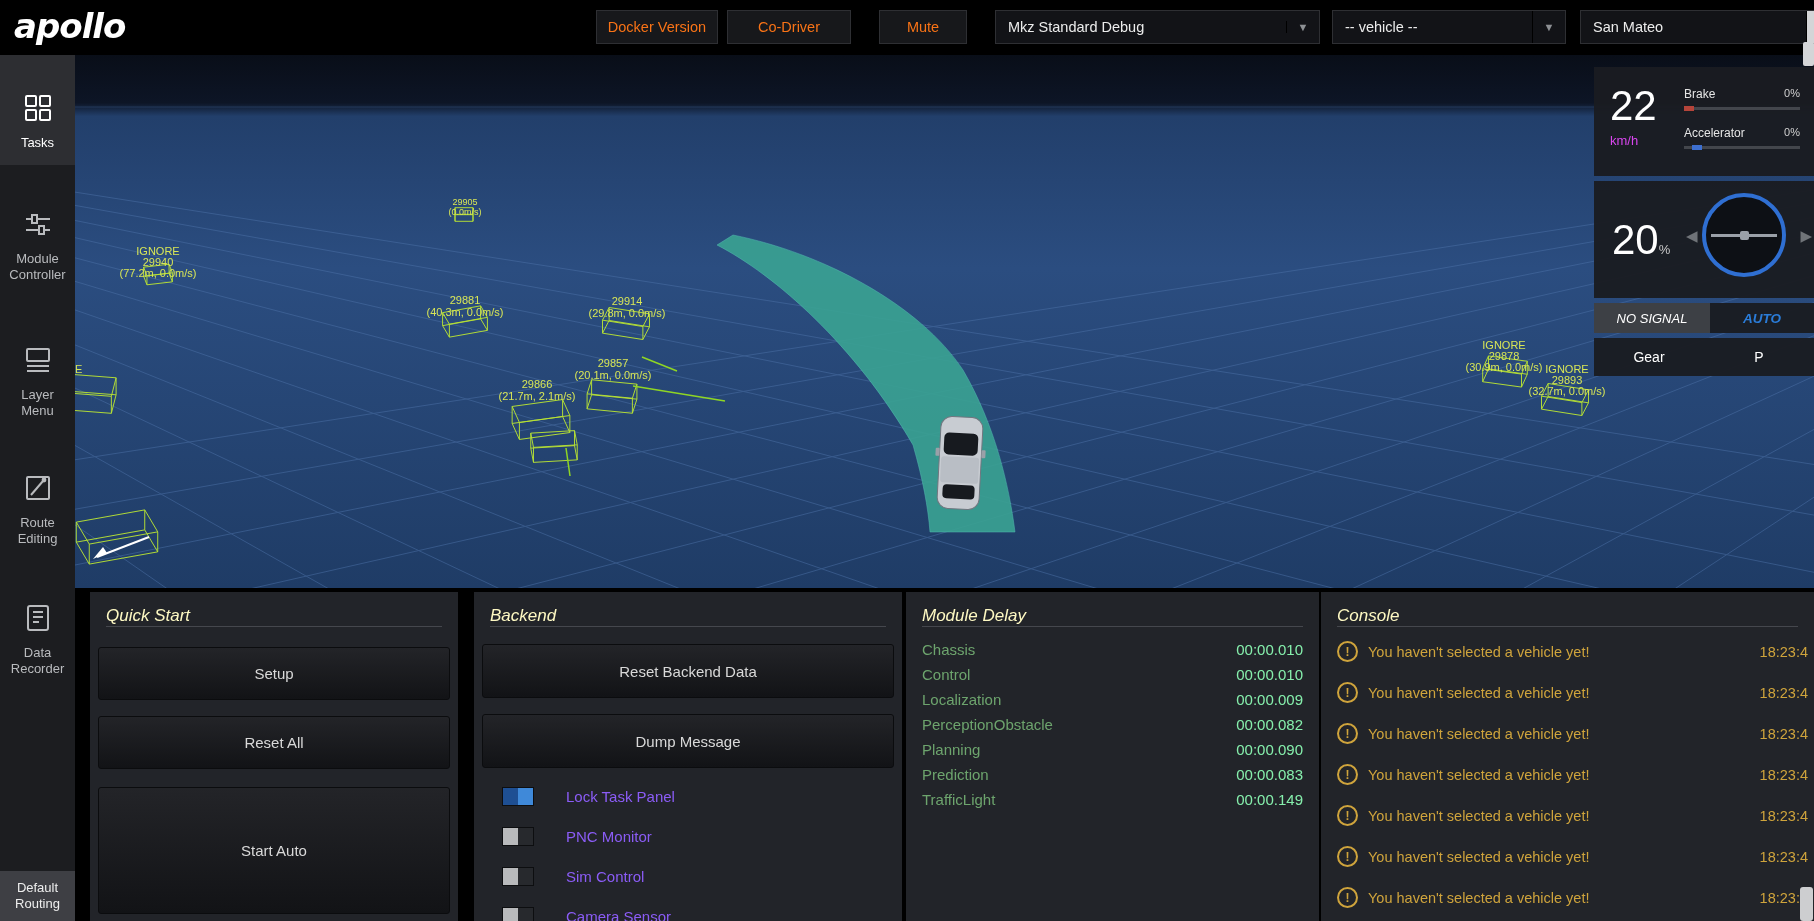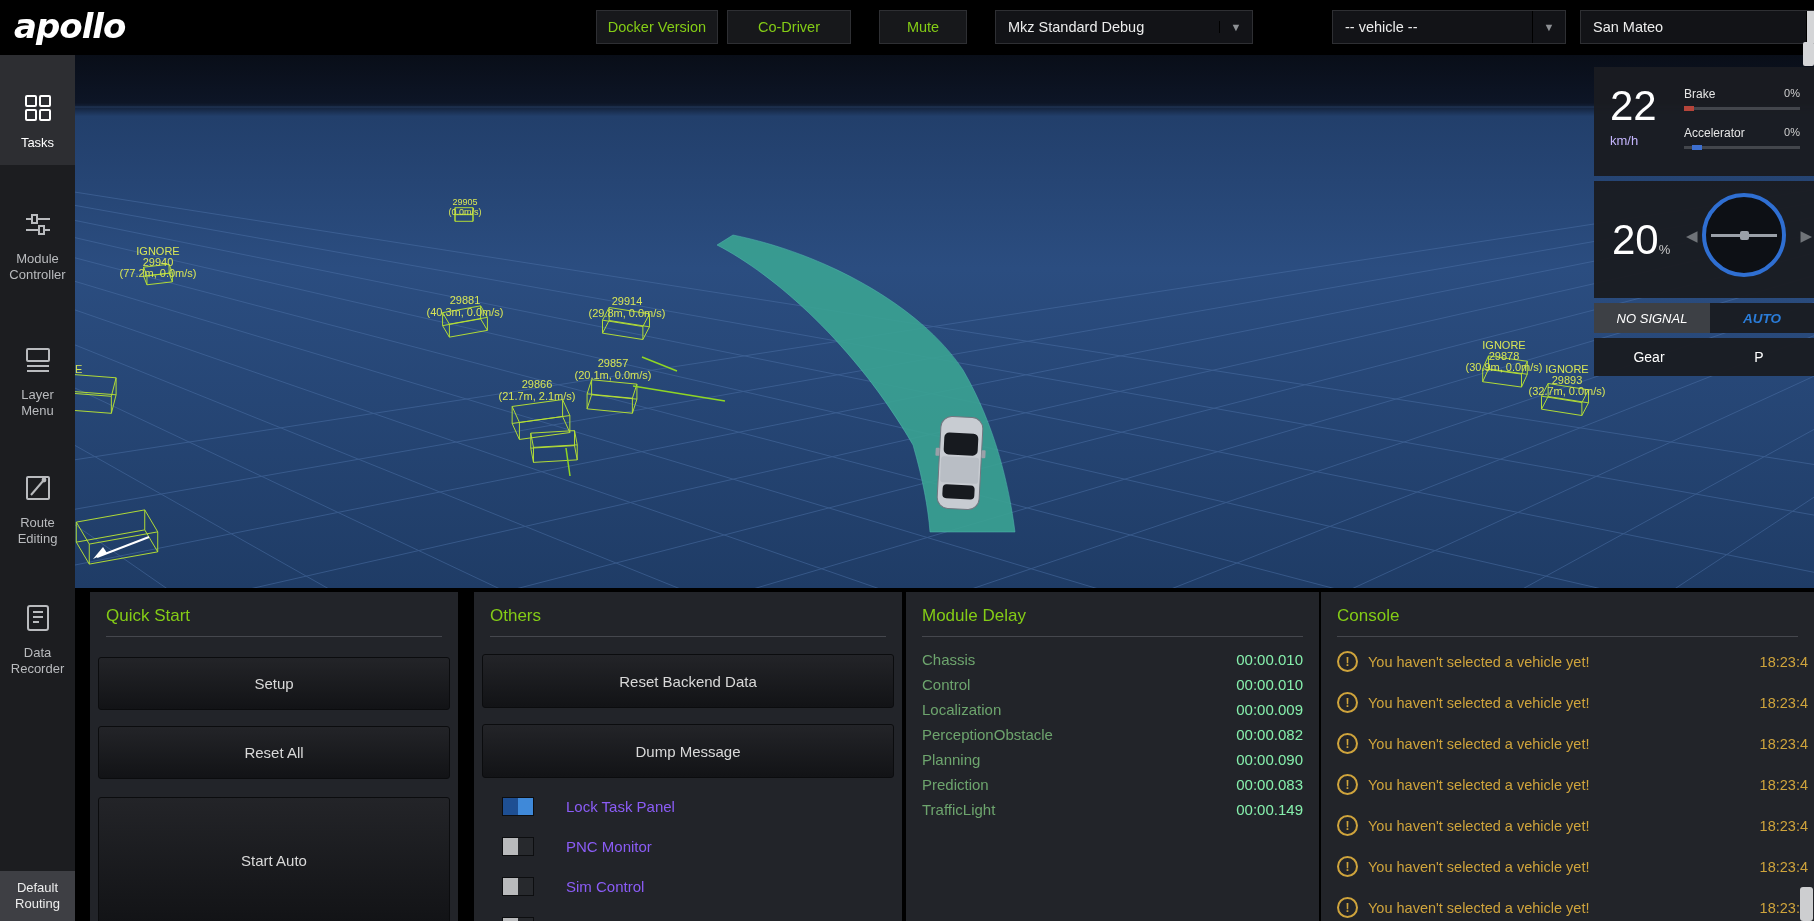--- a/index.html
+++ b/index.html
@@ -4,21 +4,21 @@
 <style>
   html,body{margin:0;padding:0;}
   body{
     position:relative;width:1814px;height:921px;overflow:hidden;
     background:#000;font-family:"Liberation Sans",sans-serif;
     -webkit-font-smoothing:antialiased;color:#ddd;
   }
   
   .header{position:absolute;top:0;left:0;width:1814px;height:55px;background:#000;z-index:20;}
   .logo{position:absolute;left:14px;top:6px;font:italic 700 34px "DejaVu Sans",sans-serif;color:#fff;letter-spacing:-1px;}
-  .hbtn{position:absolute;top:10px;height:34px;background:#17181b;border:1px solid #2e2f33;color:#84cc16;
+  .hbtn{position:absolute;top:10px;height:34px;background:#17181b;border:1px solid #2e2f33;color:#f97316;
         font-size:14.5px;display:flex;align-items:center;justify-content:center;box-sizing:border-box;cursor:pointer;}
   .hdd{position:absolute;top:10px;height:34px;background:#121317;border:1px solid #2e2f33;color:#ececec;
        font-size:14.5px;display:flex;align-items:stretch;box-sizing:border-box;cursor:pointer;}
   .hdd-label{flex:1;display:flex;align-items:center;padding-left:12px;white-space:nowrap;overflow:hidden;}
   .hdd-arrow{width:32px;border-left:1px solid #000;display:flex;align-items:center;justify-content:center;color:#8d9094;font-size:11px;}
   .hdd-arrow.light{background:#d4d5d7;color:#333;}
   
   .sidebar{position:absolute;top:55px;left:0;width:75px;bottom:0;background:#1c1d20;z-index:15;}
   .side-item{position:absolute;left:0;width:75px;display:flex;flex-direction:column;align-items:center;
              color:#b9bbbe;font-size:13px;text-align:center;cursor:pointer;}
@@ -30,21 +30,21 @@
   
   .scene{position:absolute;left:75px;top:55px;width:1739px;height:533px;overflow:hidden;z-index:1;cursor:grab;}
   .obs-label text{fill:#d8e656;font-size:11px;text-anchor:middle;font-family:"Liberation Sans",sans-serif;}
   .obs-label.tiny text{font-size:9px;}
   
   .dash{position:absolute;left:1594px;top:67px;width:220px;z-index:10;}
   .dash-sec{background:rgba(26,28,33,0.96);margin-bottom:5px;position:relative;box-sizing:border-box;}
   .sec-a{height:109px;display:flex;}
   .speed-col{width:86px;padding:18px 0 0 16px;box-sizing:border-box;}
   .speed-num{font-size:42px;color:#fff;line-height:1;}
-  .speed-unit{font-size:13px;color:#c4b5fd;margin-top:6px;}
+  .speed-unit{font-size:13px;color:#d946ef;margin-top:6px;}
   .pedal-col{flex:1;padding:20px 14px 0 4px;}
   .pedal-head{display:flex;justify-content:space-between;font-size:12px;color:#e6e6e6;}
   .pedal-pct{font-size:11px;color:#cfcfcf;}
   .pedal-bar{height:3px;background:#43464c;margin-top:6px;position:relative;}
   .pedal-marker{position:absolute;top:-1px;width:10px;height:5px;}
   .marker-brake{left:0;background:#b5443a;}
   .marker-accel{left:8px;background:#3d6fd0;}
   .pedal-group+.pedal-group{margin-top:16px;}
   .sec-b{height:117px;}
   .steer-num{position:absolute;left:18px;top:38px;font-size:42px;color:#fff;line-height:1;}
@@ -56,21 +56,21 @@
   .steer-arrow{position:absolute;top:46px;color:#6f7378;font-size:15px;}
   .arrow-left{left:92px;}
   .arrow-right{right:2px;}
   .sec-c{height:30px;display:flex;margin-bottom:5px;font-style:italic;}
   .cell-signal{width:116px;background:#3d4045;color:#fff;font-size:13px;display:flex;align-items:center;justify-content:center;}
   .cell-auto{flex:1;color:#2a7cd8;font-size:13.5px;font-weight:bold;display:flex;align-items:center;justify-content:center;}
   .sec-d{height:38px;display:flex;align-items:center;color:#fff;font-size:14px;}
   .sec-d span{flex:1;text-align:center;}
   
   .panel{position:absolute;top:592px;bottom:0;background:#222429;overflow:hidden;z-index:5;}
-  .panel-title{margin:14px 16px 0;padding-bottom:10px;border-bottom:1px solid #45474d;font-size:17px;color:#84cc16;}
+  .panel-title{margin:14px 16px 0;border-bottom:1px solid #45474d;font-size:17px;color:#fef9c3;font-style:italic;}
   .panel-btn{display:flex;align-items:center;justify-content:center;
              background:linear-gradient(#232428,#121316);border:1px solid #0b0c0e;border-radius:3px;
              color:#d9d9d9;font-size:15px;box-sizing:border-box;cursor:pointer;}
   .p-qs{left:90px;width:368px;}
   .qs-btn{margin:0 8px;height:53px;}
   .btn-setup{margin-top:20px;}
   .btn-resetall{margin-top:16px;}
   .btn-startauto{margin-top:18px;height:127px;}
   .p-others{left:474px;width:428px;}
   .oth-btn{margin:16px 8px;height:54px;}
@@ -99,21 +99,21 @@
   .top-scroll-thumb{position:absolute;right:0;top:42px;width:11px;height:24px;background:#d4d5d7;border-radius:2px;z-index:30;cursor:pointer;}
 </style>
 </head>
 <body>
 
 <div class="header">
   <div class="logo">apollo</div>
   <div class="hbtn" style="left:596px;width:122px;">Docker Version</div>
   <div class="hbtn" style="left:727px;width:124px;">Co-Driver</div>
   <div class="hbtn" style="left:879px;width:88px;">Mute</div>
-  <div class="hdd" style="left:995px;width:258px;align-items:center;">
+  <div class="hdd" style="left:995px;width:325px;align-items:center;">
     <div class="hdd-label">Mkz Standard Debug</div>
     <div class="hdd-arrow">▼</div>
   </div>
   <div class="hdd" style="left:1332px;width:234px;">
     <div class="hdd-label">-- vehicle --</div>
     <div class="hdd-arrow">▼</div>
   </div>
   <div class="hdd" style="left:1580px;width:260px;">
     <div class="hdd-label">San Mateo</div>
     <div class="hdd-arrow light">▼</div>
@@ -392,21 +392,21 @@
 </div>
 
 <div class="panel p-qs">
   <div class="panel-title">Quick Start</div>
   <div class="panel-btn qs-btn btn-setup">Setup</div>
   <div class="panel-btn qs-btn btn-resetall">Reset All</div>
   <div class="panel-btn qs-btn btn-startauto">Start Auto</div>
 </div>
 
 <div class="panel p-others">
-  <div class="panel-title">Others</div>
+  <div class="panel-title">Backend</div>
   <div class="panel-btn oth-btn btn-backend">Reset Backend Data</div>
   <div class="panel-btn oth-btn btn-dump">Dump Message</div>
   <div class="toggle-row">
     <div class="switch on">
         <div class="knob"></div>
       </div>
     <div class="toggle-label">Lock Task Panel</div>
   </div>
   <div class="toggle-row">
     <div class="switch">

